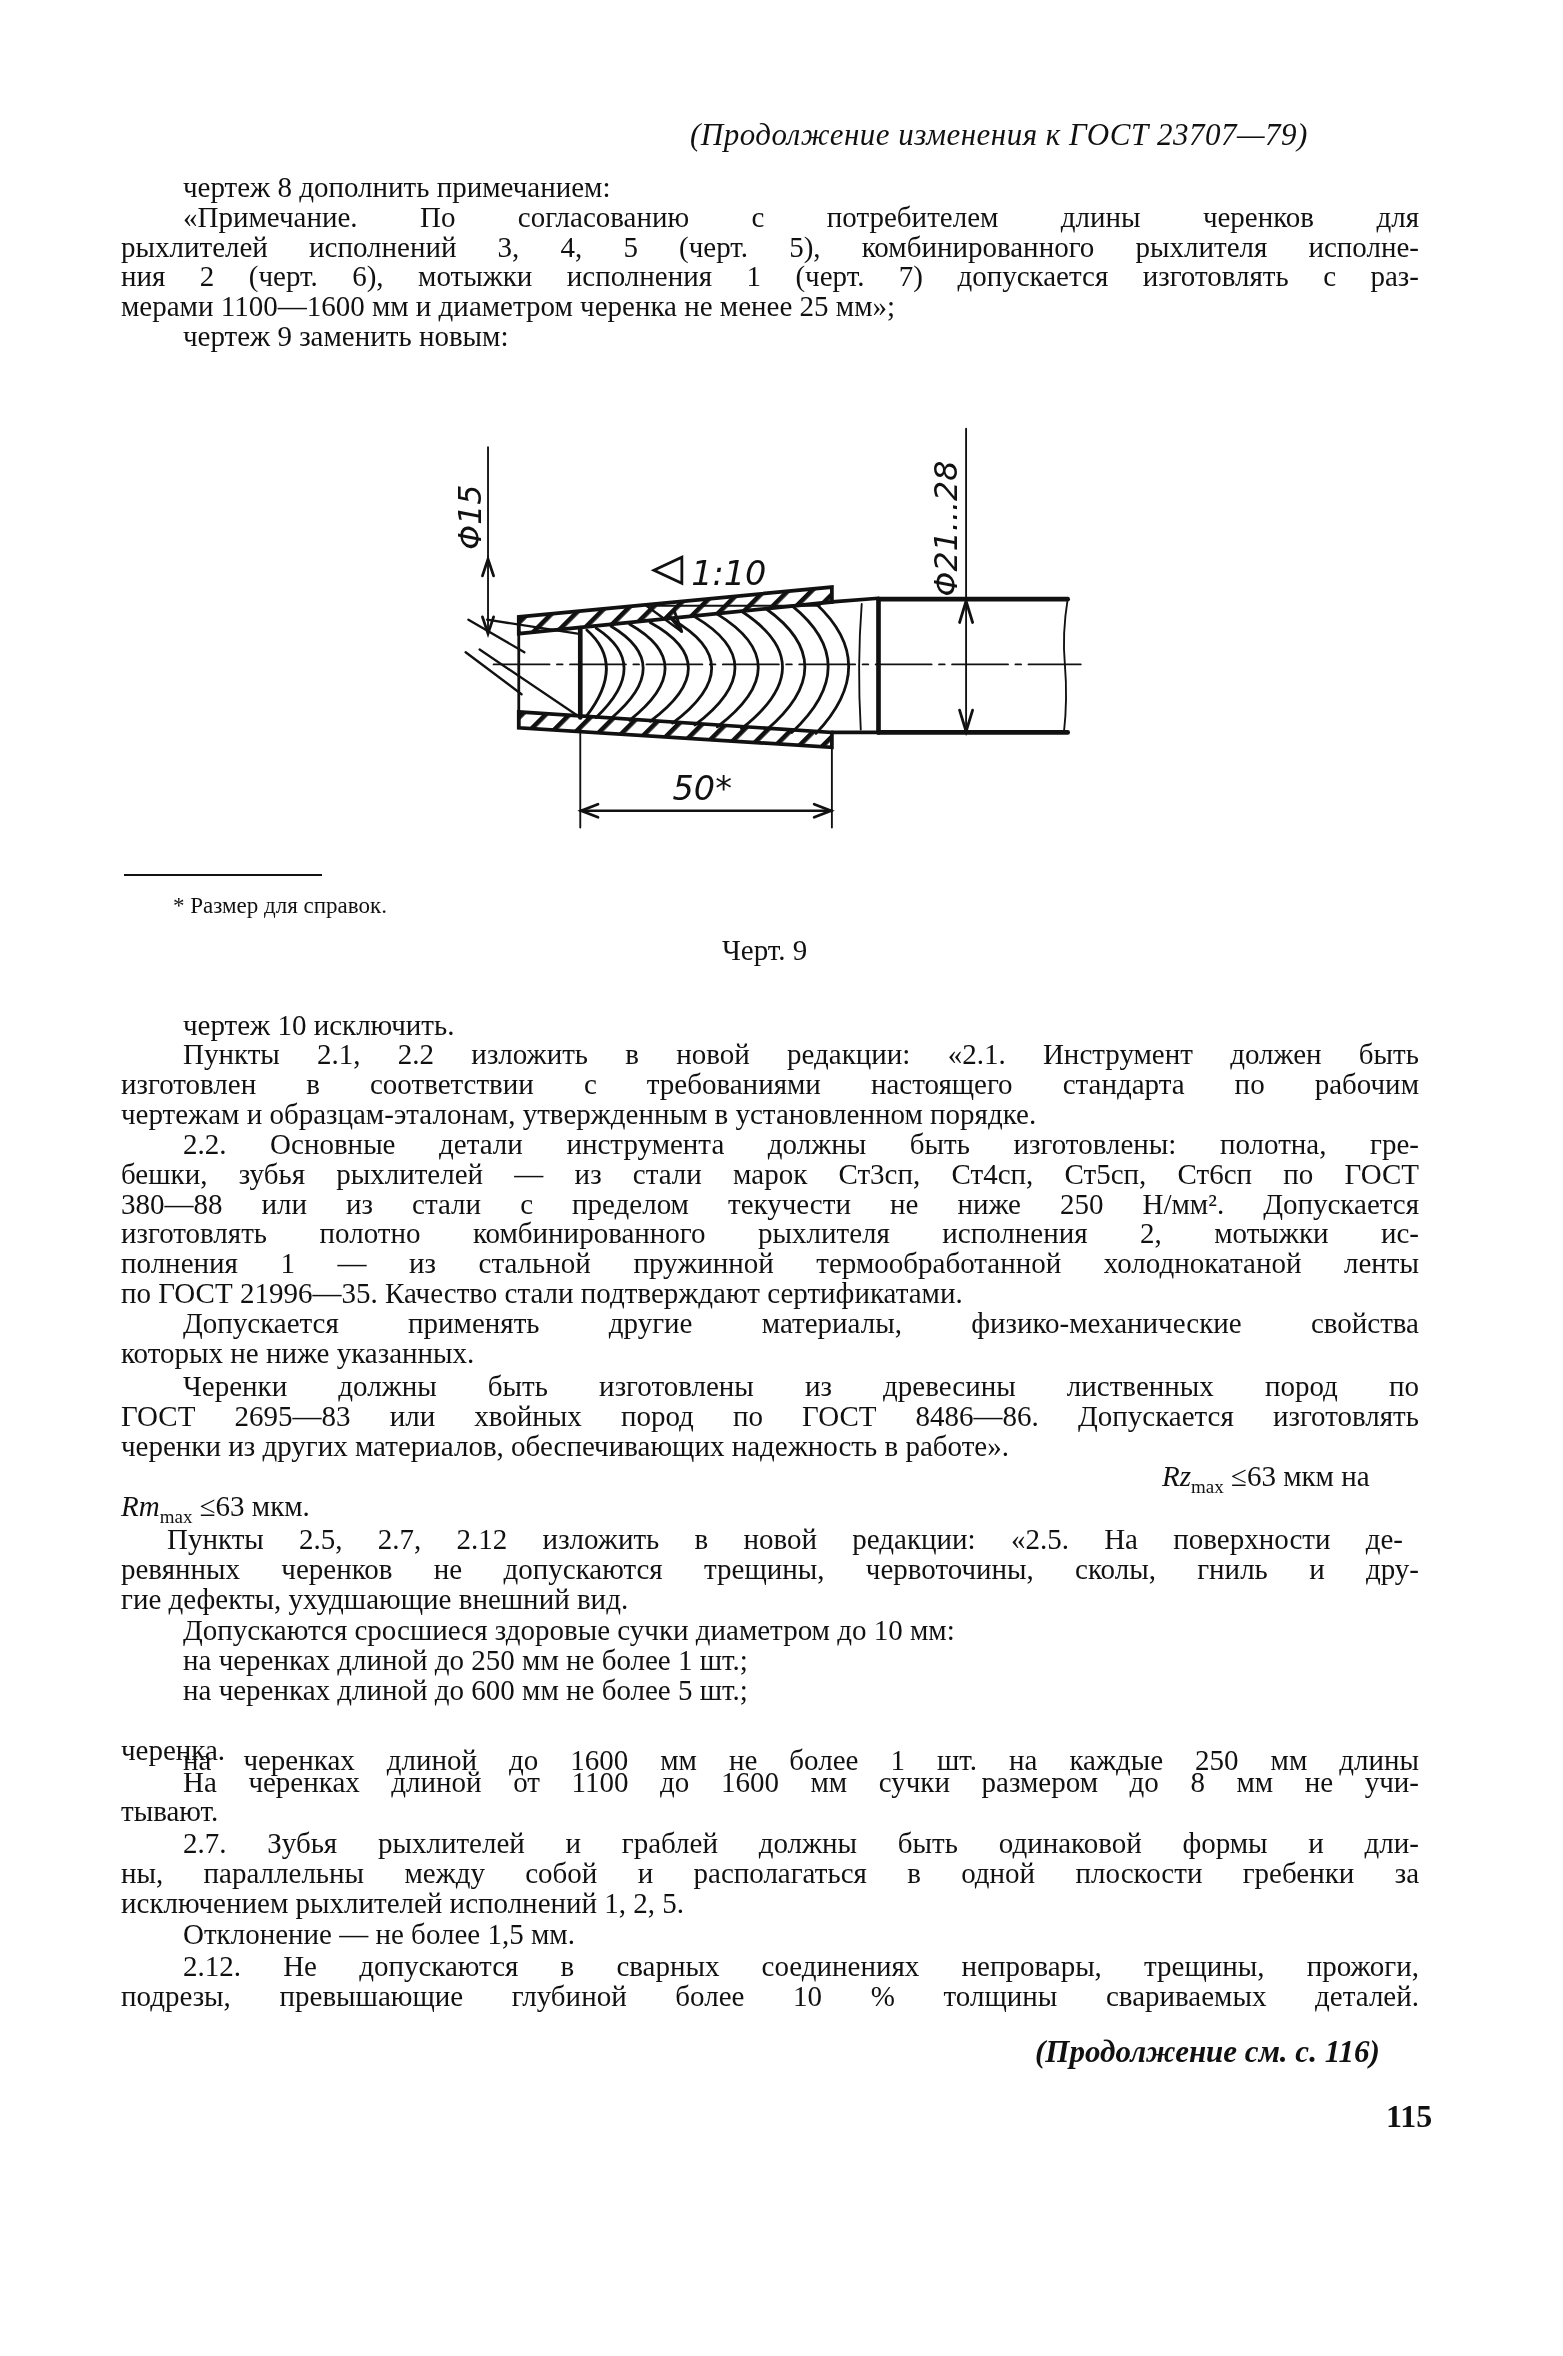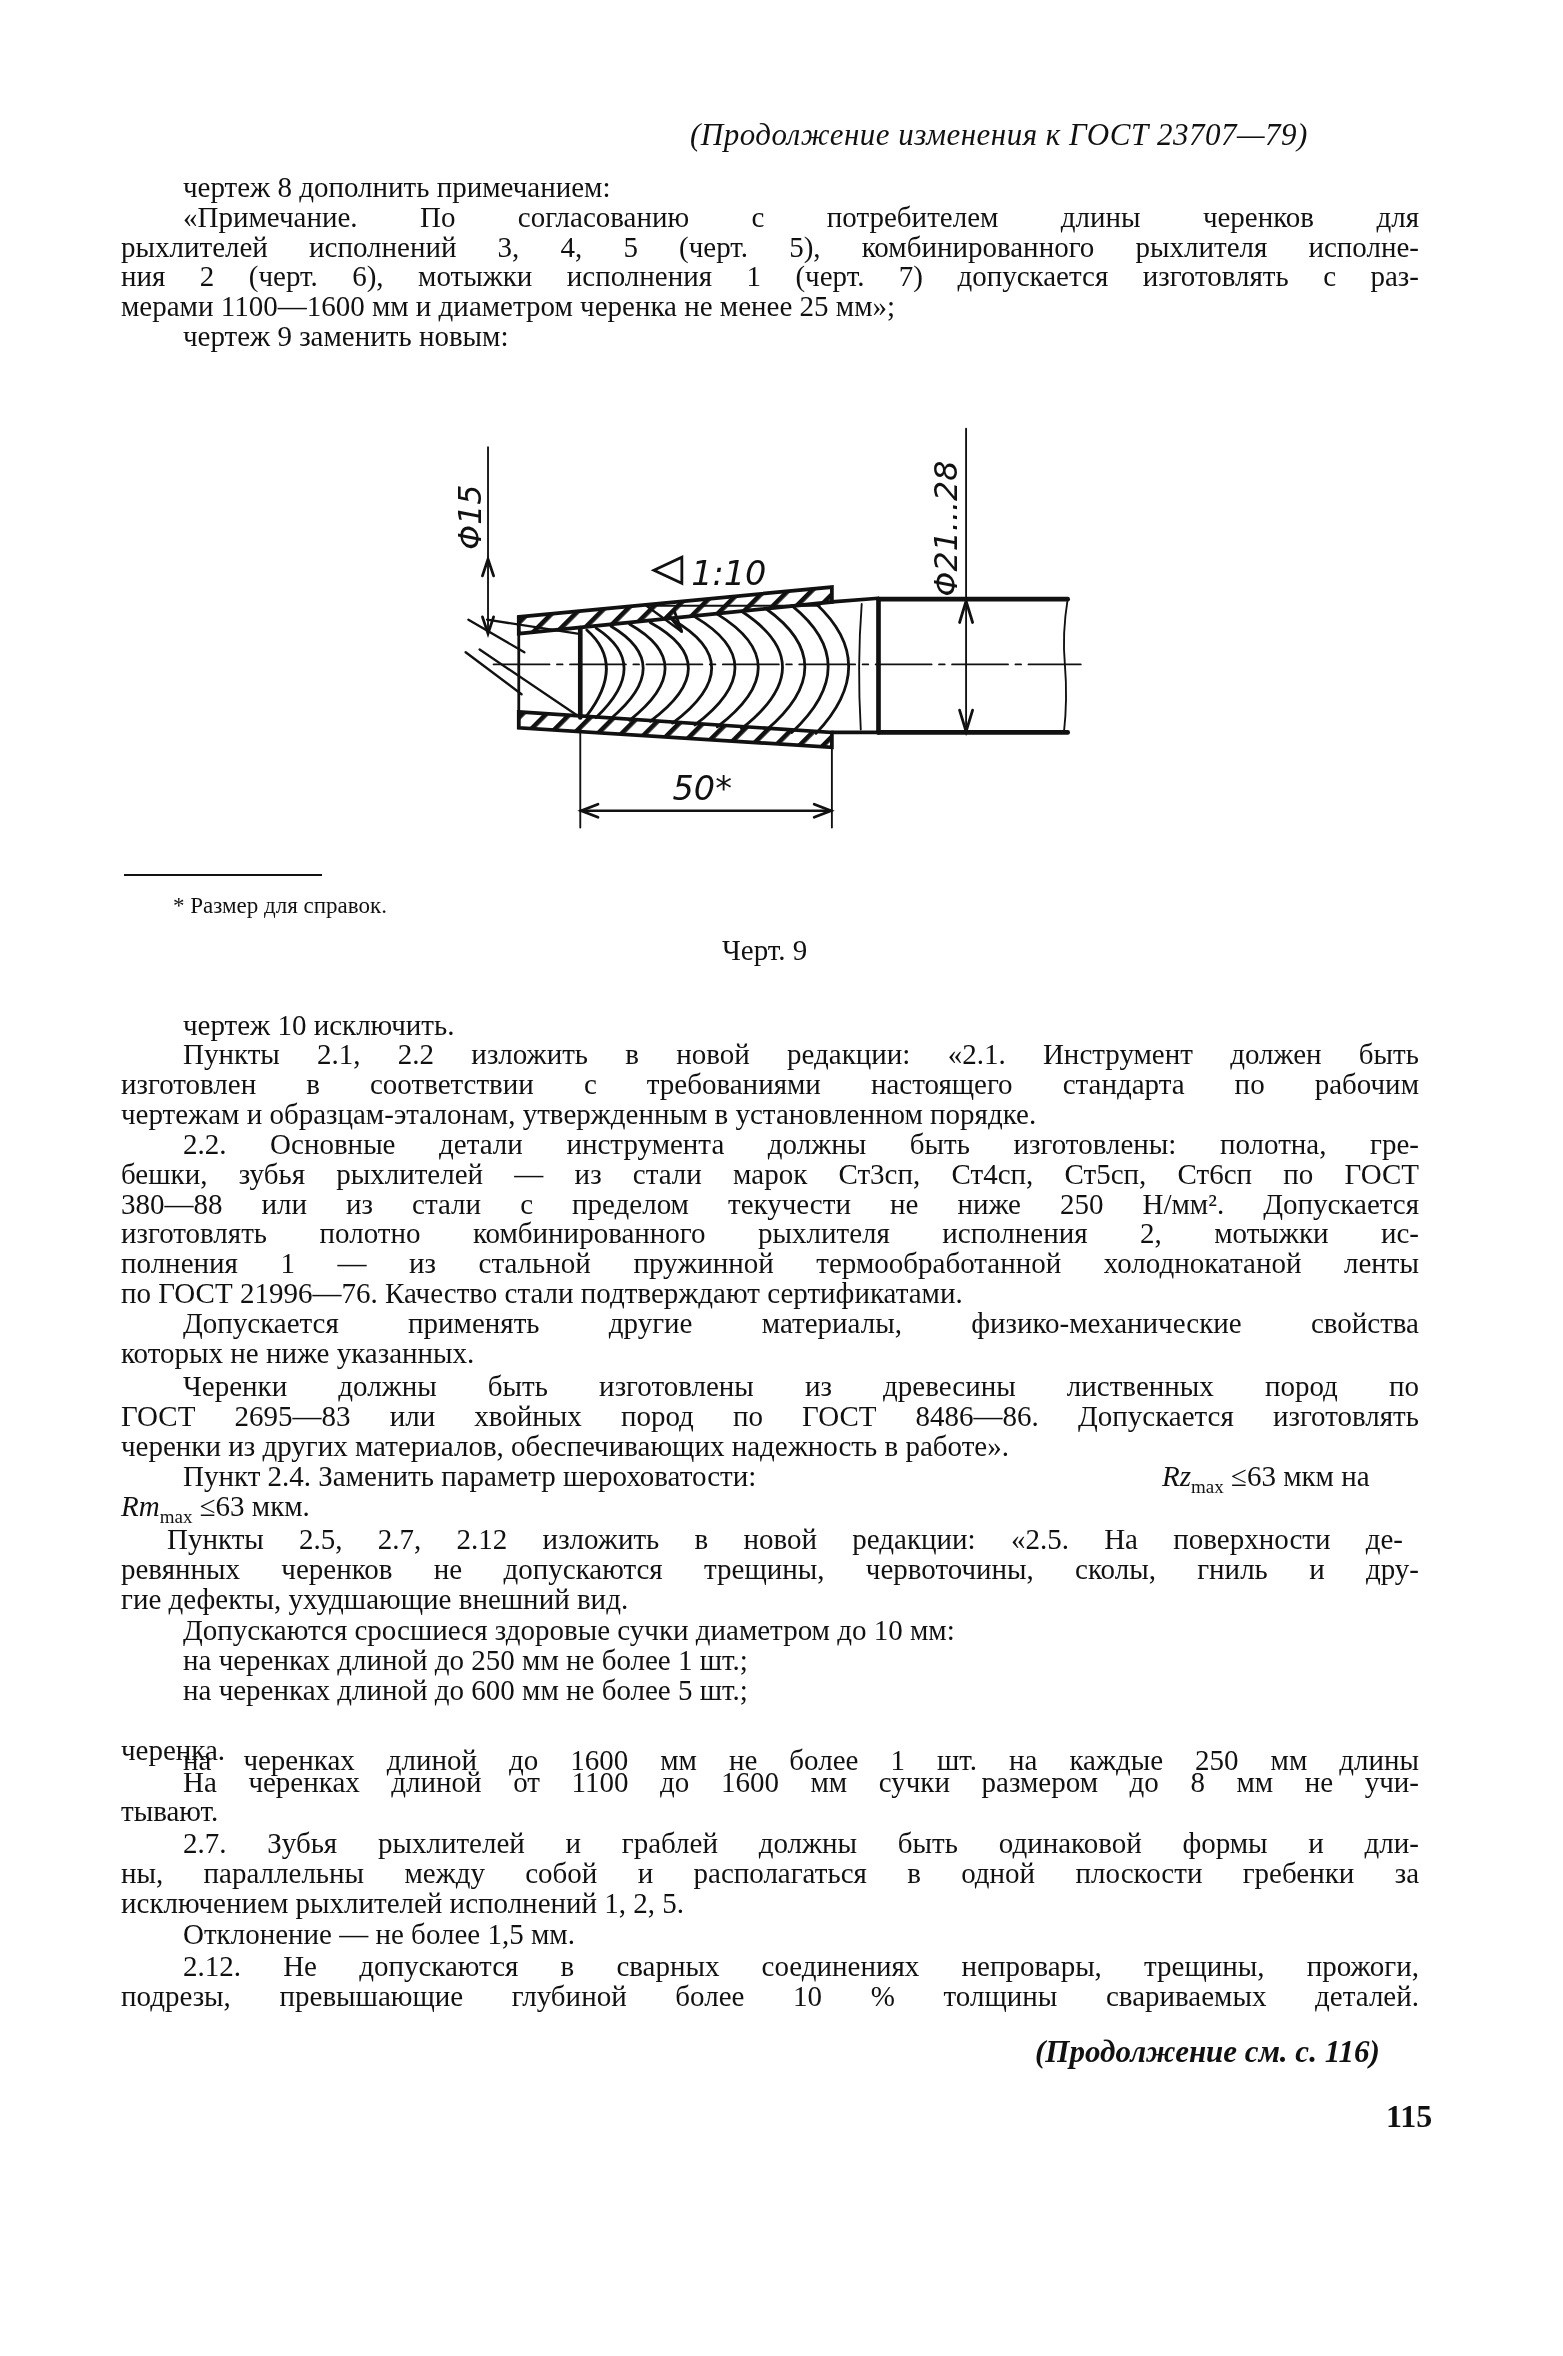--- a/index.html
+++ b/index.html
@@ -110,29 +110,28 @@
 
 <div class="ln" style="left:183px;top:1011px;">чертеж 10 исключить.</div>
 <div class="ln just" style="left:183px;top:1040px;width:1236px;">Пункты 2.1, 2.2 изложить в новой редакции: «2.1. Инструмент должен быть</div>
 <div class="ln just" style="left:121px;top:1070px;width:1298px;">изготовлен в соответствии с требованиями настоящего  стандарта по рабочим</div>
 <div class="ln" style="left:121px;top:1100px;">чертежам и образцам-эталонам, утвержденным в установленном порядке.</div>
 <div class="ln just" style="left:183px;top:1130px;width:1236px;">2.2. Основные детали инструмента должны быть изготовлены: полотна, гре-</div>
 <div class="ln just" style="left:121px;top:1160px;width:1298px;">бешки, зубья рыхлителей — из стали марок Ст3сп, Ст4сп, Ст5сп, Ст6сп по ГОСТ</div>
 <div class="ln just" style="left:121px;top:1190px;width:1298px;">380—88 или из стали с пределом текучести не ниже 250 Н/мм². Допускается</div>
 <div class="ln just" style="left:121px;top:1219px;width:1298px;">изготовлять полотно комбинированного рыхлителя исполнения 2, мотыжки ис-</div>
 <div class="ln just" style="left:121px;top:1249px;width:1298px;">полнения 1 — из стальной пружинной термообработанной холоднокатаной ленты</div>
-<div class="ln" style="left:121px;top:1279px;">по ГОСТ 21996—76. Качество стали подтверждают сертификатами.</div>
+<div class="ln" style="left:121px;top:1279px;">по ГОСТ 21996—35. Качество стали подтверждают сертификатами.</div>
 <div class="ln just" style="left:183px;top:1309px;width:1236px;">Допускается применять другие материалы, физико-механические   свойства</div>
 <div class="ln" style="left:121px;top:1339px;">которых не ниже указанных.</div>
 <div class="ln just" style="left:183px;top:1372px;width:1236px;">Черенки должны быть изготовлены из древесины лиственных пород по</div>
 <div class="ln just" style="left:121px;top:1402px;width:1298px;">ГОСТ 2695—83 или хвойных пород по ГОСТ 8486—86. Допускается изготовлять</div>
 <div class="ln" style="left:121px;top:1432px;">черенки из других материалов, обеспечивающих надежность в работе».</div>
 
 <div class="ln" style="left:183px;top:1462px;width:1236px;">
-  <span>Пункт 2.4.  Заменить  параметр  шероховатости:</span>
   <span style="position:absolute;left:979px;">
     <span class="it">Rz</span><sub>max</sub><span> ≤63 </span><span>мкм на</span>
   </span>
 </div>
 <div class="ln" style="left:121px;top:1492px;">
   <span class="it">Rm</span><sub>max</sub><span> ≤63 </span><span>мкм.</span>
 </div>
 
 <div class="ln just" style="left:167px;top:1525px;width:1236px;">Пункты 2.5, 2.7, 2.12 изложить в новой редакции: «2.5. На поверхности де-</div>
 <div class="ln just" style="left:121px;top:1555px;width:1298px;">ревянных черенков не допускаются трещины, червоточины, сколы, гниль и дру-</div>

